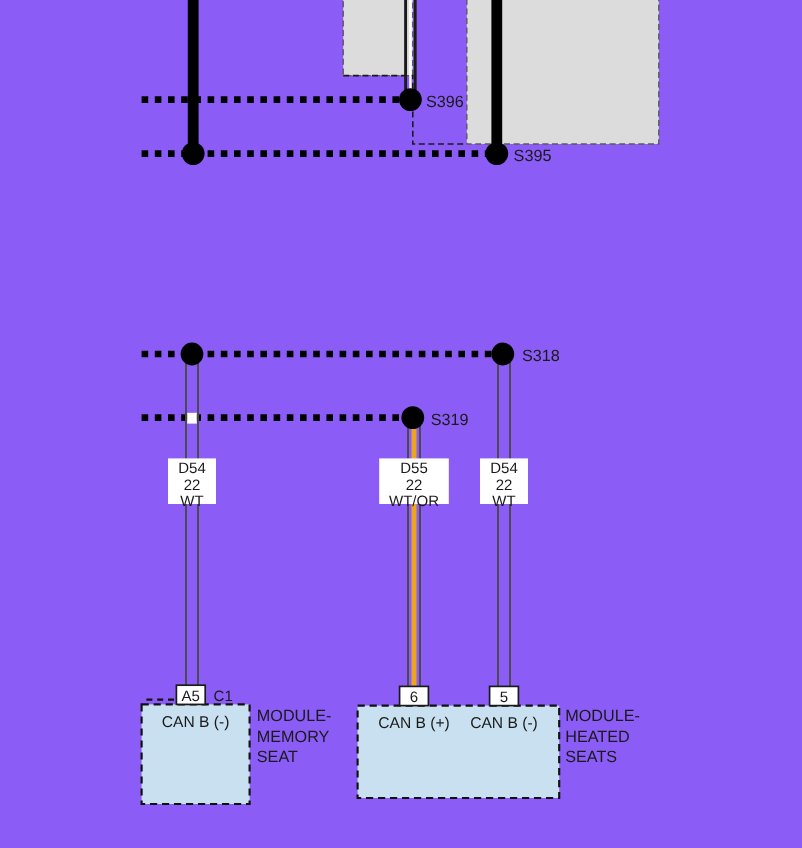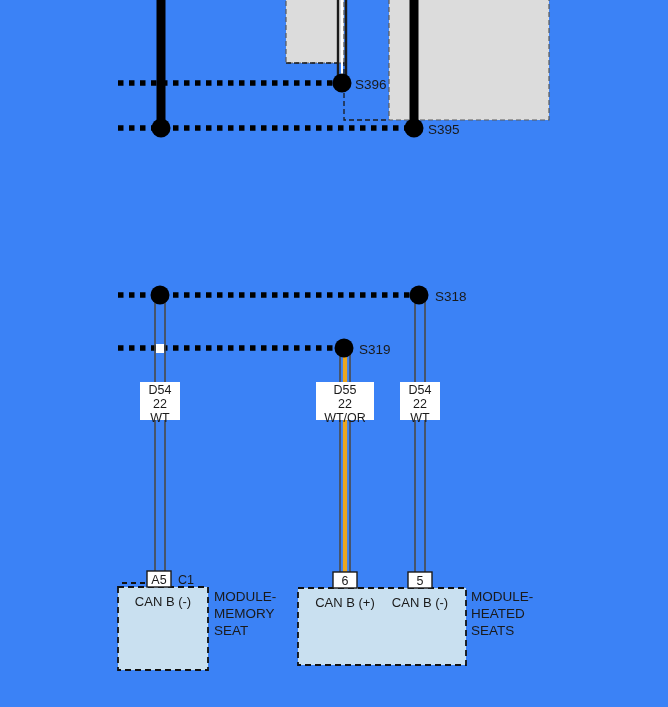--- a/index.html
+++ b/index.html
@@ -8,21 +8,21 @@
     padding: 0;
     background: #ffffff;
   }
   body {
     font-family: "Liberation Sans", sans-serif;
   }
   #diagram-root {
     position: relative;
     width: 668px;
     height: 707px;
-    background: #3b82f6;
+    background: #8b5cf6;
     overflow: hidden;
   }
   #wiring-svg {
     display: block;
     width: 668px;
     height: 707px;
   }
   .splice-label,
   .wire-label,
   .module-label,

